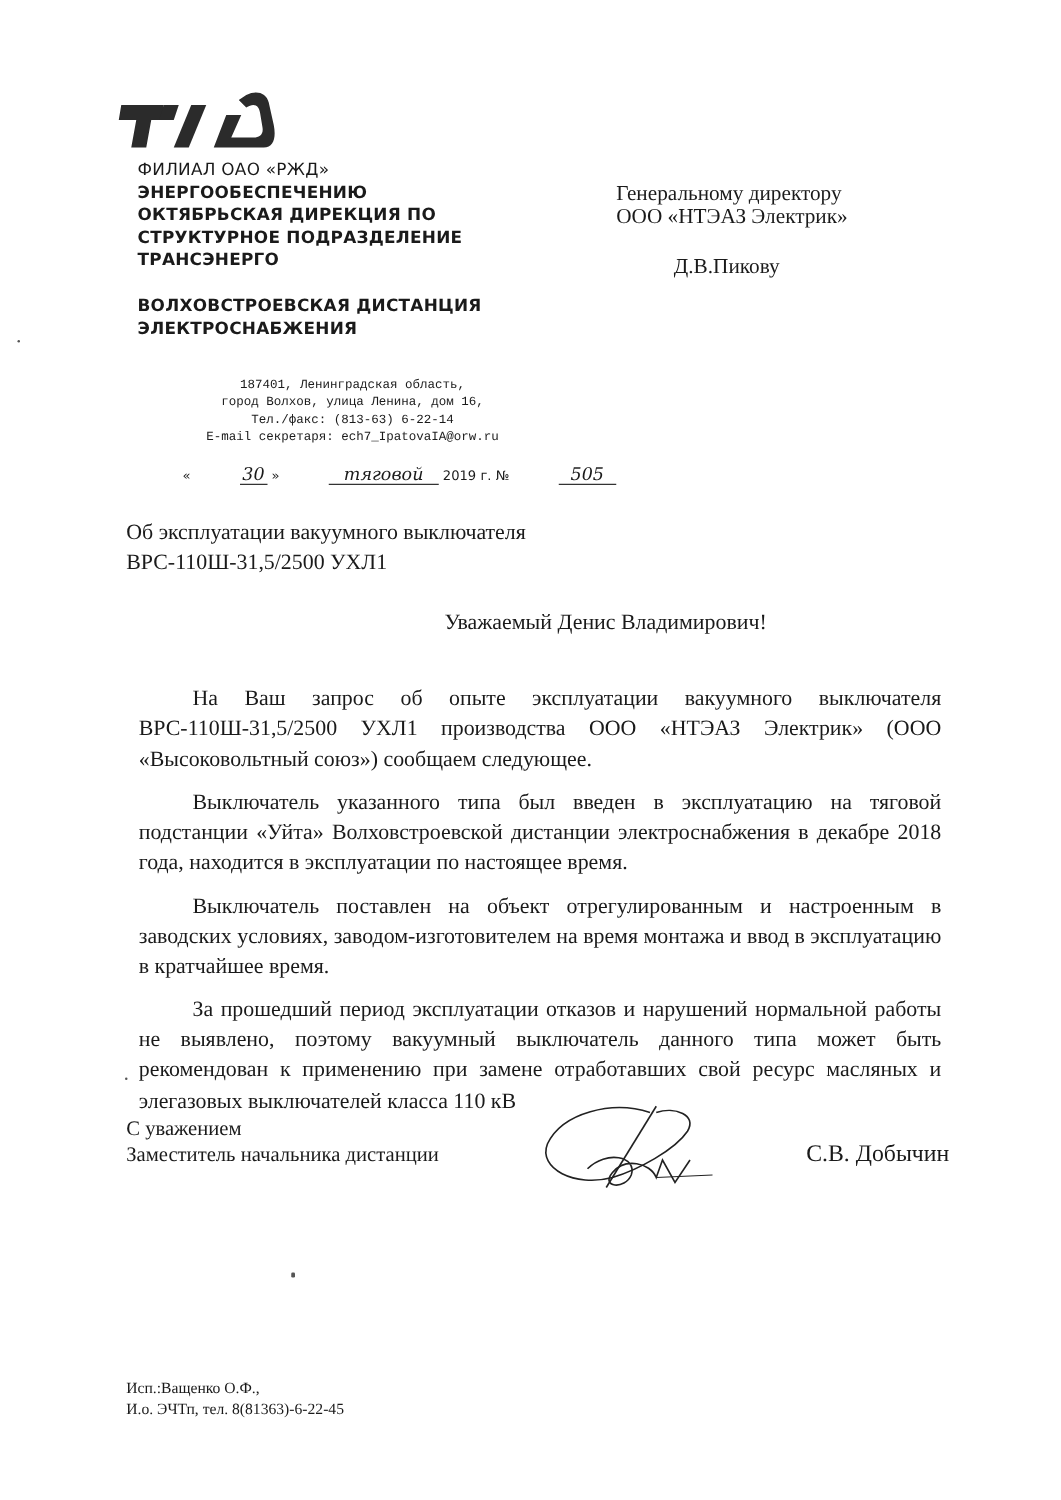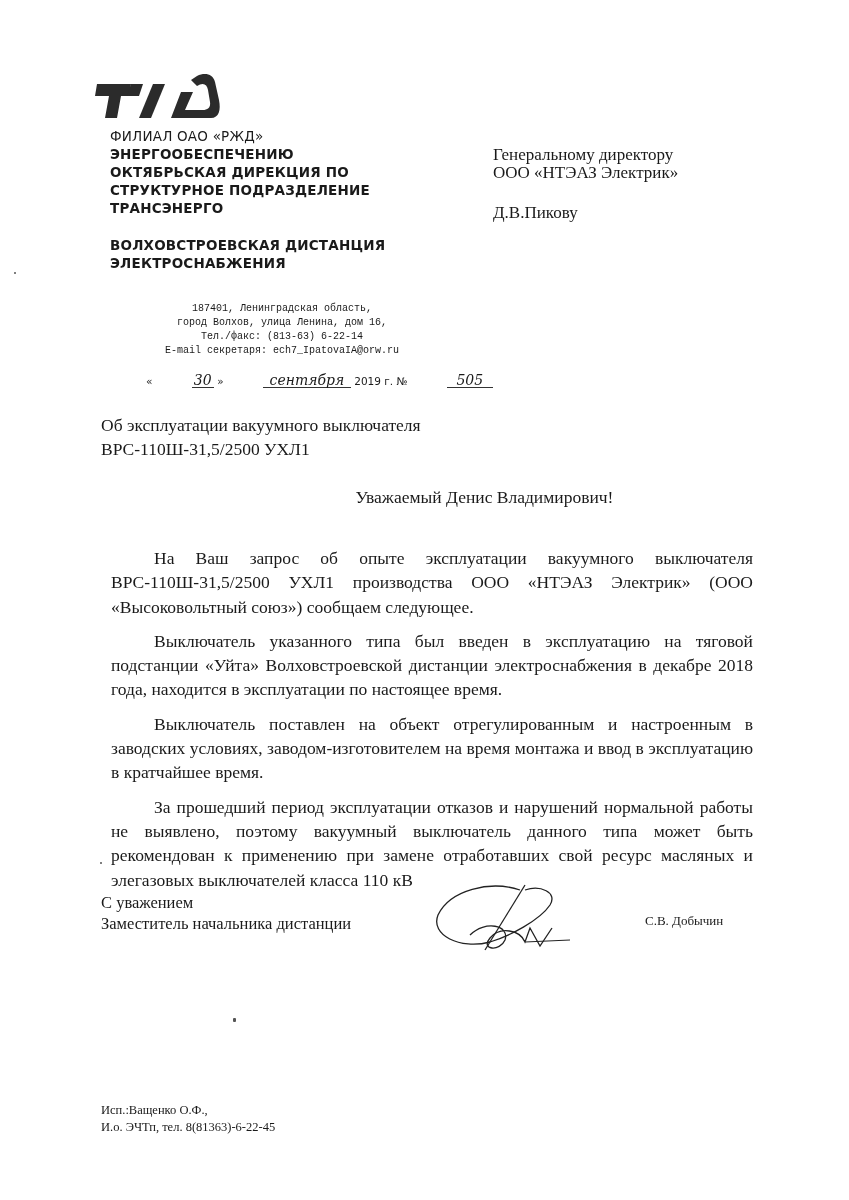--- a/index.html
+++ b/index.html
@@ -8,29 +8,29 @@
   .hdr { font-family:"DejaVu Sans", sans-serif; width:320px; left:110px; }
   .hdr-line { display:block; font-size:13.5px; line-height:18px; font-weight:bold; letter-spacing:0.2px; }
   .hdr-line.light { font-weight:normal; }
   .addr { font-family:Liberation Mono, monospace; font-size:10px; line-height:14px; text-align:center; width:300px; left:132px; top:302px; }
   .addr span { display:block; }
   .datel { font-family:"DejaVu Sans", sans-serif; font-size:10.5px; left:146px; top:373px; white-space:nowrap; }
   .datel .hw { font-family:"DejaVu Serif", serif; font-style:italic; font-size:14px; display:inline-block; border-bottom:1px solid #333; text-align:center; line-height:14px;margin-left:36px; }
   .serif { font-family:"Liberation Serif", serif; }
   .recip { left:493px; top:146px; font-size:17px; line-height:18px; }
   .recip span { display:block; }
-  .recip .name { margin-top:22px; }
+  .recip .name { margin-top:22px;margin-left:46px; }
   .subject { left:101px; top:413px; font-size:17.5px; line-height:24px; }
   .subject span { display:block; }
   .greet { left:0; width:849px; text-align:center; top:487px; font-size:17.5px; padding-left:120px; box-sizing:border-box; }
   .body { left:101px; top:536px; width:662px; font-size:17.5px; line-height:24.3px; text-align:justify; }
   .body p { margin:10px; text-indent:43px; }
   .sig-left { left:101px; top:892px; font-size:16.5px; line-height:21px; }
   .sig-left span { display:block; }
-  .sig-name { left:645px; top:913px; font-size:13px; }
+  .sig-name { left:645px; top:913px; font-size:19px; }
   .sign { left:430px; top:880px; }
   .exec { left:101px; top:1102px; font-size:12.5px; line-height:17px; }
   .exec span { display:block; }
   .logo { left:93px; top:70px; }
   .speck { position:absolute; width:2px; height:2px; background:#555; border-radius:1px; }
 </style>
 </head>
 <body>
 
 <div class="abs logo">
@@ -61,21 +61,21 @@
   <span>187401, Ленинградская область,</span>
   <span>город Волхов, улица Ленина, дом 16,</span>
   <span>Тел./факс: (813-63) 6-22-14</span>
   <span>E-mail секретаря: ech7_IpatovaIA@orw.ru</span>
 </div>
 
 <div class="abs datel">
   <span>«</span>
   <span class="hw" style="width:22px;">30</span>
   <span>»</span>
-  <span class="hw" style="width:88px;">сентября</span>
+  <span class="hw" style="width:88px;">тяговой</span>
   <span>2019</span>
   <span>г.</span>
   <span>№</span>
   <span class="hw" style="width:46px;">505</span>
 </div>
 
 <div class="abs serif recip">
   <span>Генеральному директору</span>
   <span>ООО «НТЭАЗ Электрик»</span>
   <span class="name">Д.В.Пикову</span>

